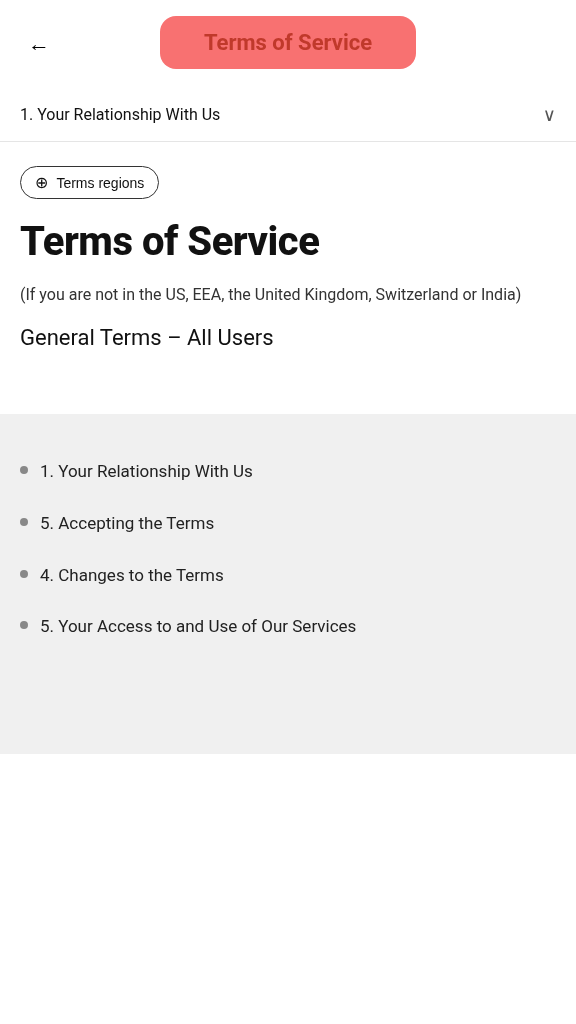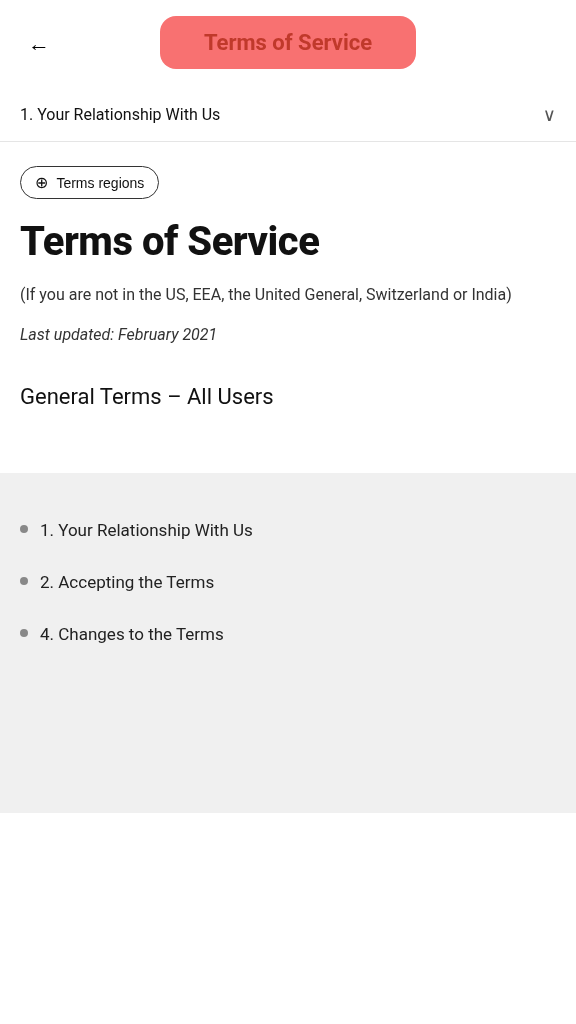--- a/index.html
+++ b/index.html
@@ -180,36 +180,39 @@
 </div>
 
 <div class="main-content">
   <button class="region-badge">
     <span class="globe-icon">⊕</span>
     <span>Terms regions</span>
   </button>
 
   <h1 class="page-title">Terms of Service</h1>
 
-  <p class="subtitle">(If you are not in the US, EEA, the United General, Switzerland or India)</p>
-
-  <p class="last-updated">Last updated: February 2021</p>
+  <p class="subtitle">(If you are not in the US, EEA, the United Kingdom, Switzerland or India)</p>
+
 
   <p class="general-terms">General Terms – All Users</p>
 </div>
 
 <div class="toc-section">
   <ul class="toc-list">
 
   <li>
         <span class="toc-bullet"></span>
         <span>1. Your Relationship With Us</span>
       </li>
       <li>
         <span class="toc-bullet"></span>
-        <span>2. Accepting the Terms</span>
+        <span>5. Accepting the Terms</span>
       </li>
       <li>
         <span class="toc-bullet"></span>
         <span>4. Changes to the Terms</span>
+      </li>
+      <li>
+        <span class="toc-bullet"></span>
+        <span>5. Your Access to and Use of Our Services</span>
       </li>
     </ul>
 </div>
 
 </body></html>

